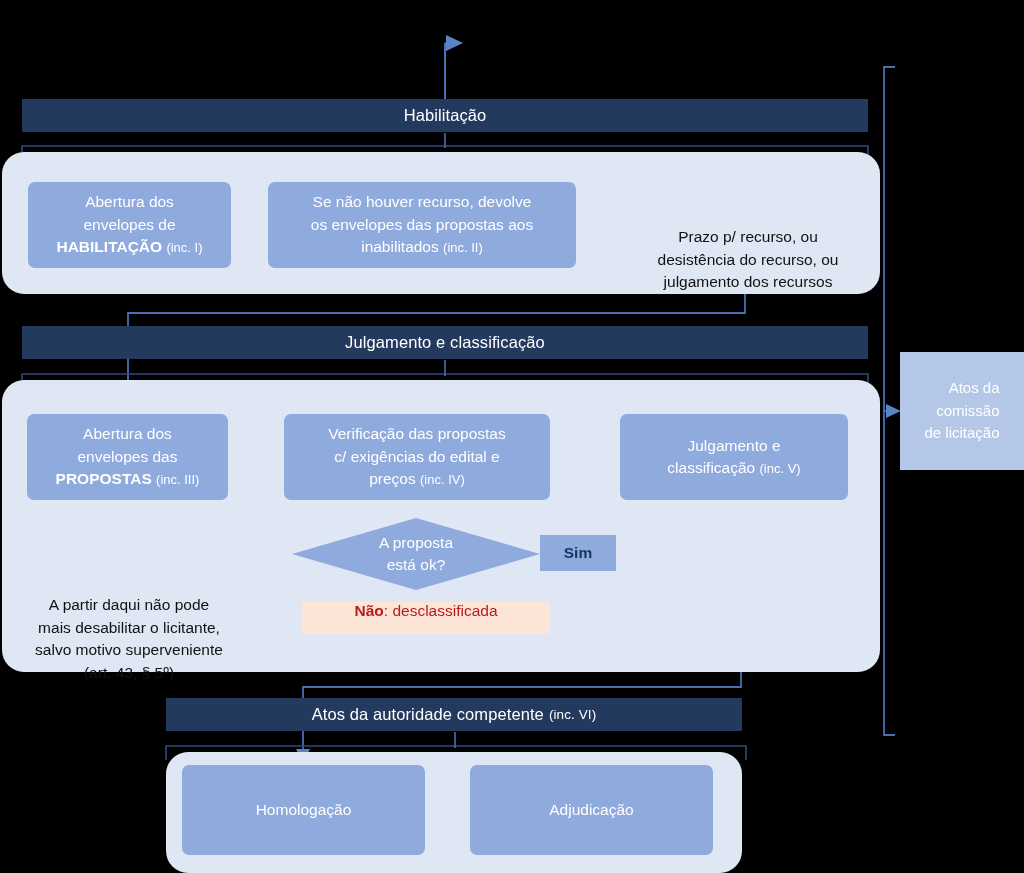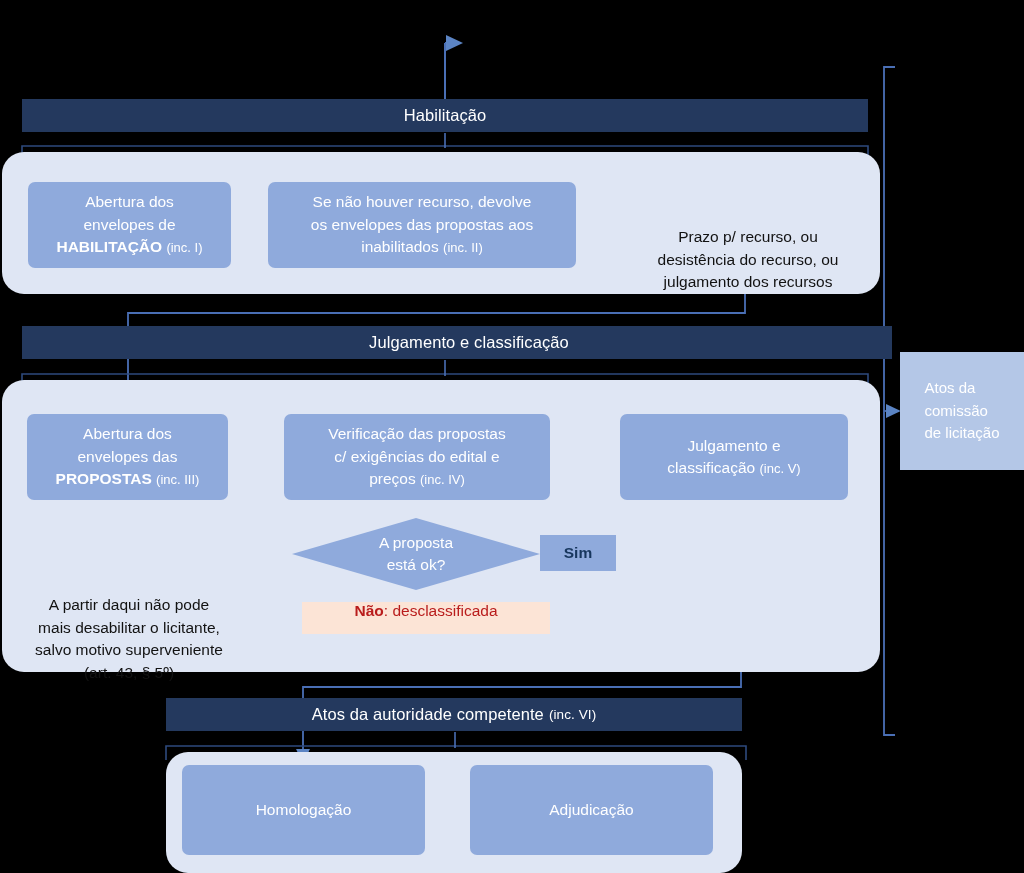--- a/index.html
+++ b/index.html
@@ -91,21 +91,21 @@
     justify-content: center;
     font-size: 15.5px;
   }
   .sidebox {
     position: absolute;
     background: #B4C7E7;
     color: #FFFFFF;
     display: flex;
     align-items: center;
     justify-content: center;
-    text-align: left;
+    text-align: right;
     font-size: 15px;
     line-height: 1.5;
   }
   svg.layer {
     position: absolute;
     left: 0; top: 0;
     width: 1024px; height: 873px;
     pointer-events: none;
   }
 </style>
@@ -205,21 +205,21 @@
       <span class="sub">(inc. II)</span>
     </div>
   </div>
 
   <div class="plain" style="left:620px; top:186px; width:256px;">
     <span>Prazo p/ recurso, ou</span><br>
     <span>desistência do recurso, ou</span><br>
     <span>julgamento dos recursos</span>
   </div>
 
-  <div class="band" style="left:22px; top:326px; width:846px; height:33px;padding-left:24px;">
+  <div class="band" style="left:22px; top:326px; width:846px; height:33px;">
     <span>Julgamento e classificação</span>
   </div>
 
   <div class="panel" style="left:2px; top:380px; width:878px; height:292px;"></div>
 
   <div class="node" style="left:27px; top:414px; width:201px; height:86px;">
     <div>
       <span>Abertura dos</span><br>
       <span>envelopes das</span><br>
       <b>PROPOSTAS</b>

